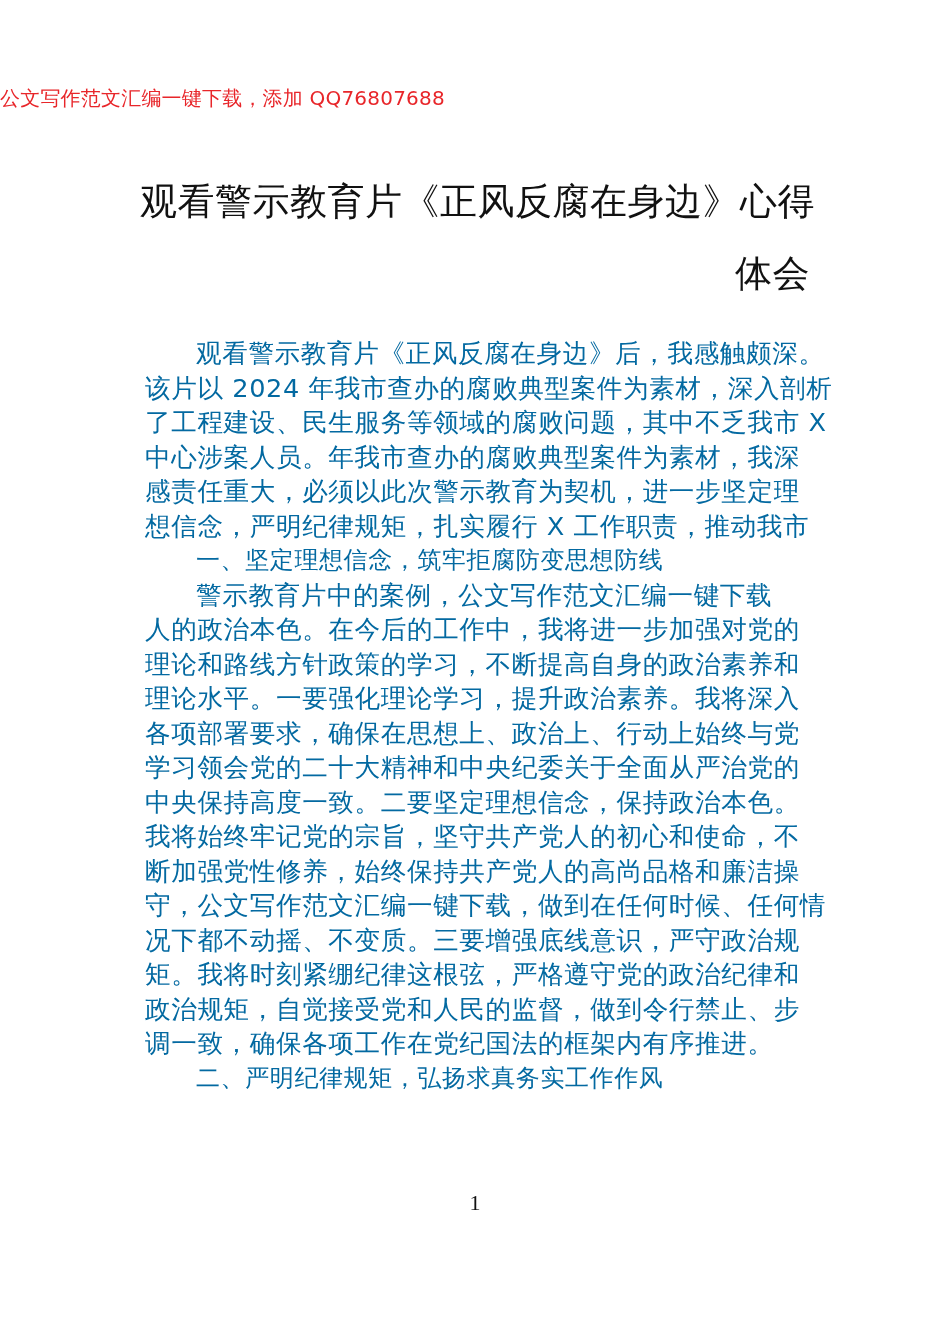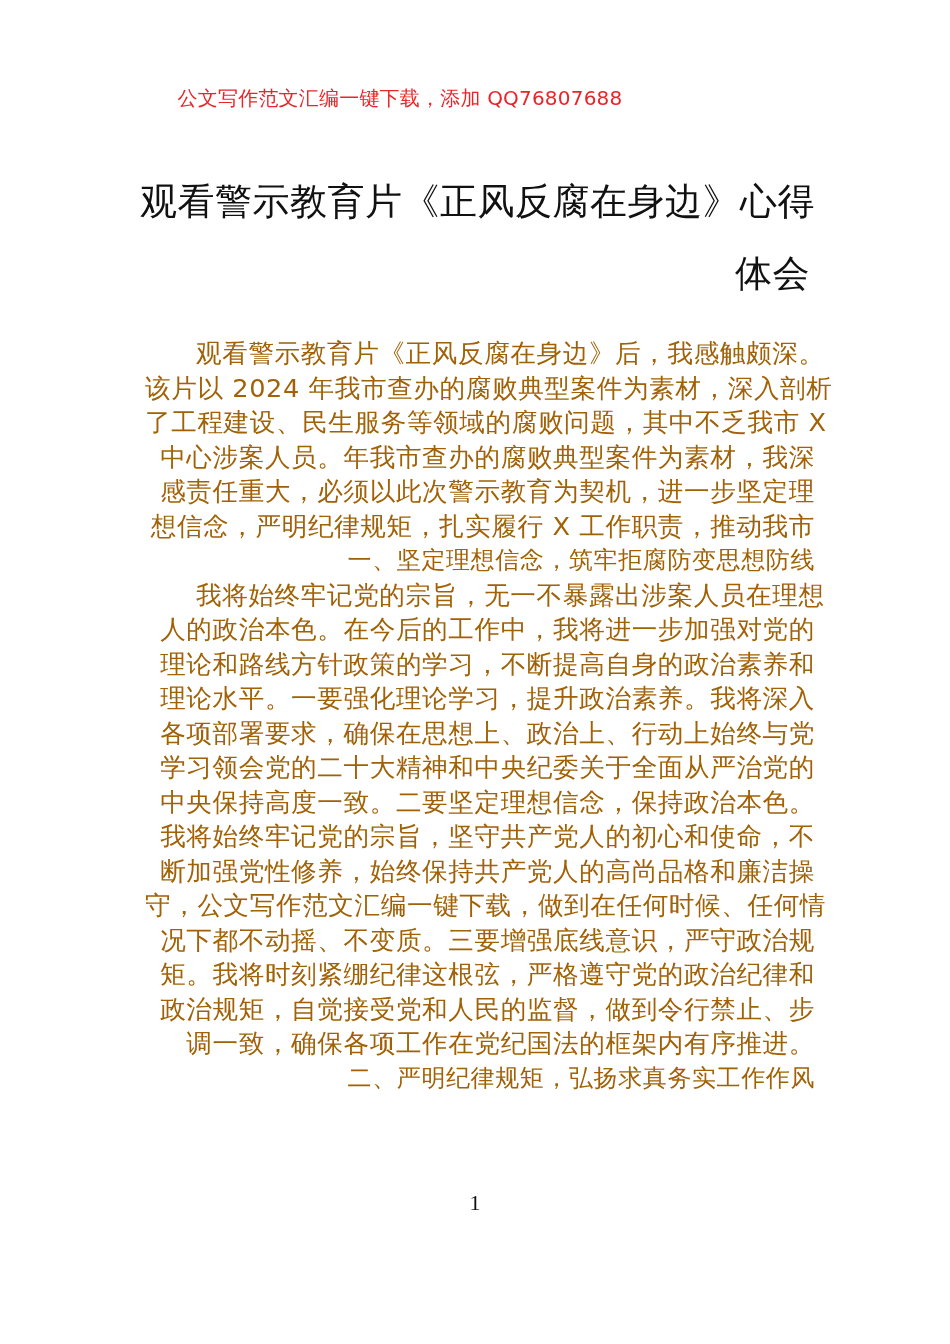--- a/index.html
+++ b/index.html
@@ -20,21 +20,20 @@
       left: 0; top: 0;
       width: 950px;
       height: 1344px;
       background: #ffffff;
     }
     .header-banner {
       position: absolute;
       top: 84px;
       left: 0;
       width: 800px;
-      text-align: center;
       font-size: 20px;
       line-height: 28px;
       color: #e8262a;
       letter-spacing: 0.2px;
     }
     .title {
       position: absolute;
       top: 166px;
       left: 140px;
       width: 670px;
@@ -45,23 +44,22 @@
       letter-spacing: 0.5px;
     }
     .title-line { display: block; white-space: nowrap; }
     .body-text {
       position: absolute;
       top: 336px;
       left: 145px;
       width: 670px;
       font-size: 25.6px;
       line-height: 34.5px;
-      color: #a16207;
+      color: #0369a1;
       letter-spacing: 0.6px;
-      text-align: right;
     }
     .line {
       display: block;
       white-space: nowrap;
       height: 34.5px;
     }
     .indent { padding-left: 51px; }
     .heading-line {
       display: block;
       white-space: nowrap;
@@ -97,21 +95,21 @@
 
     <span class="line indent">观看警示教育片《正风反腐在身边》后，我感触颇深。</span>
     <span class="line">该片以 2024 年我市查办的腐败典型案件为素材，深入剖析</span>
     <span class="line">了工程建设、民生服务等领域的腐败问题，其中不乏我市 X</span>
     <span class="line">中心涉案人员。年我市查办的腐败典型案件为素材，我深</span>
     <span class="line">感责任重大，必须以此次警示教育为契机，进一步坚定理</span>
     <span class="line">想信念，严明纪律规矩，扎实履行 X 工作职责，推动我市</span>
 
     <span class="heading-line">一、坚定理想信念，筑牢拒腐防变思想防线</span>
 
-    <span class="line indent">我将始终牢记党的宗旨，无一不暴露出涉案人员在理想</span>
+    <span class="line indent">警示教育片中的案例，公文写作范文汇编一键下载</span>
     <span class="line">人的政治本色。在今后的工作中，我将进一步加强对党的</span>
     <span class="line">理论和路线方针政策的学习，不断提高自身的政治素养和</span>
     <span class="line">理论水平。一要强化理论学习，提升政治素养。我将深入</span>
     <span class="line">各项部署要求，确保在思想上、政治上、行动上始终与党</span>
     <span class="line">学习领会党的二十大精神和中央纪委关于全面从严治党的</span>
     <span class="line">中央保持高度一致。二要坚定理想信念，保持政治本色。</span>
     <span class="line">我将始终牢记党的宗旨，坚守共产党人的初心和使命，不</span>
     <span class="line">断加强党性修养，始终保持共产党人的高尚品格和廉洁操</span>
     <span class="line">守，公文写作范文汇编一键下载，做到在任何时候、任何情</span>
     <span class="line">况下都不动摇、不变质。三要增强底线意识，严守政治规</span>

